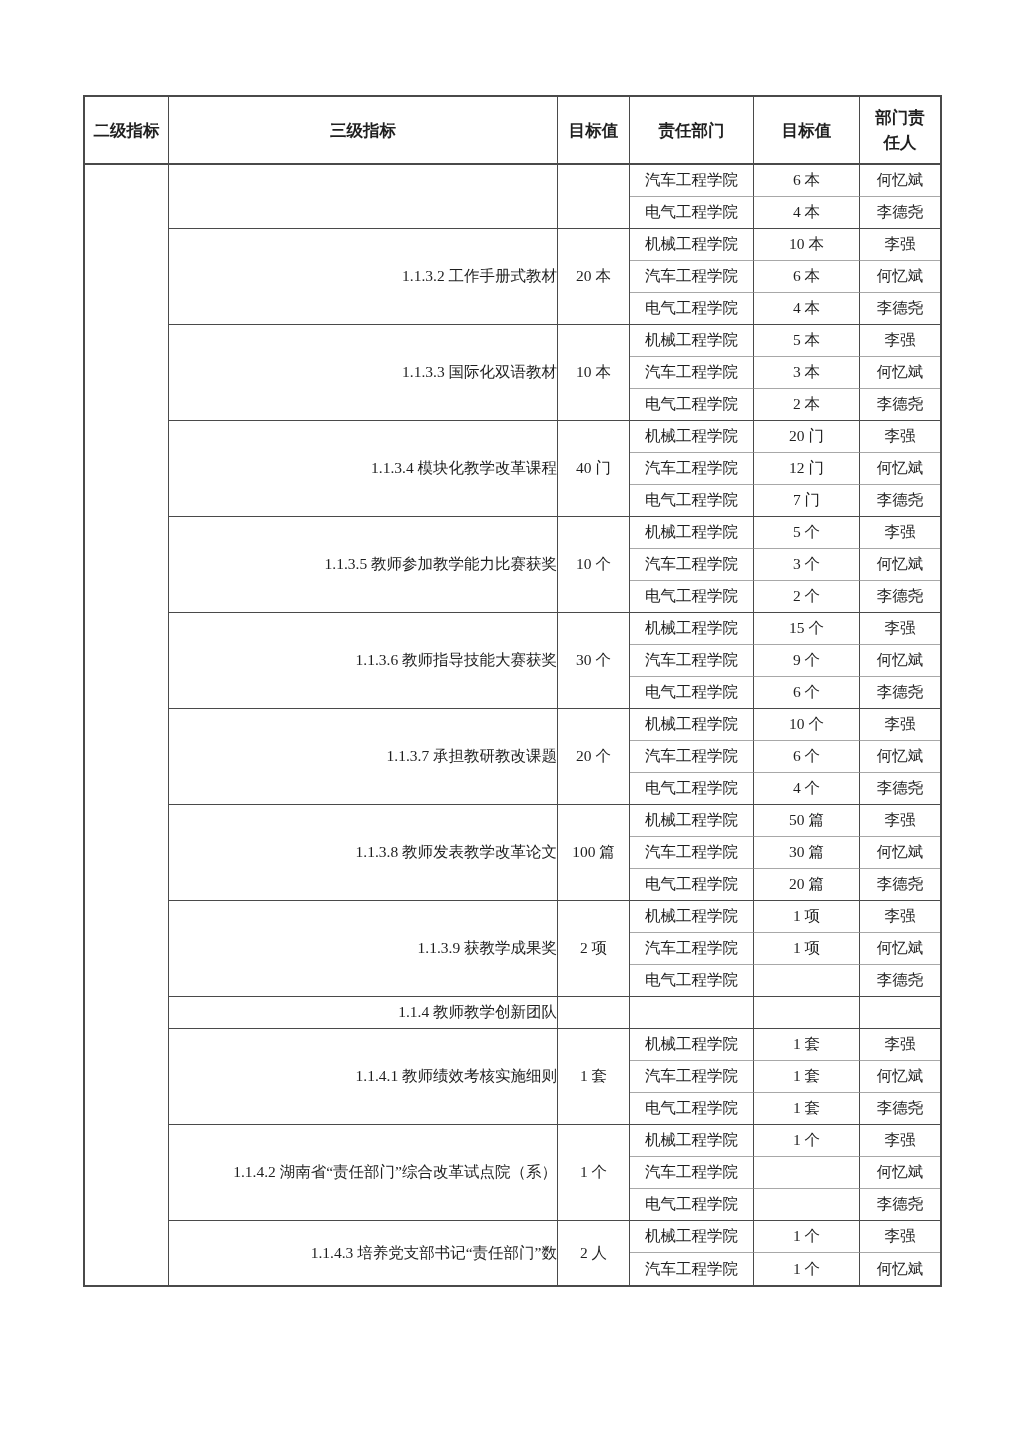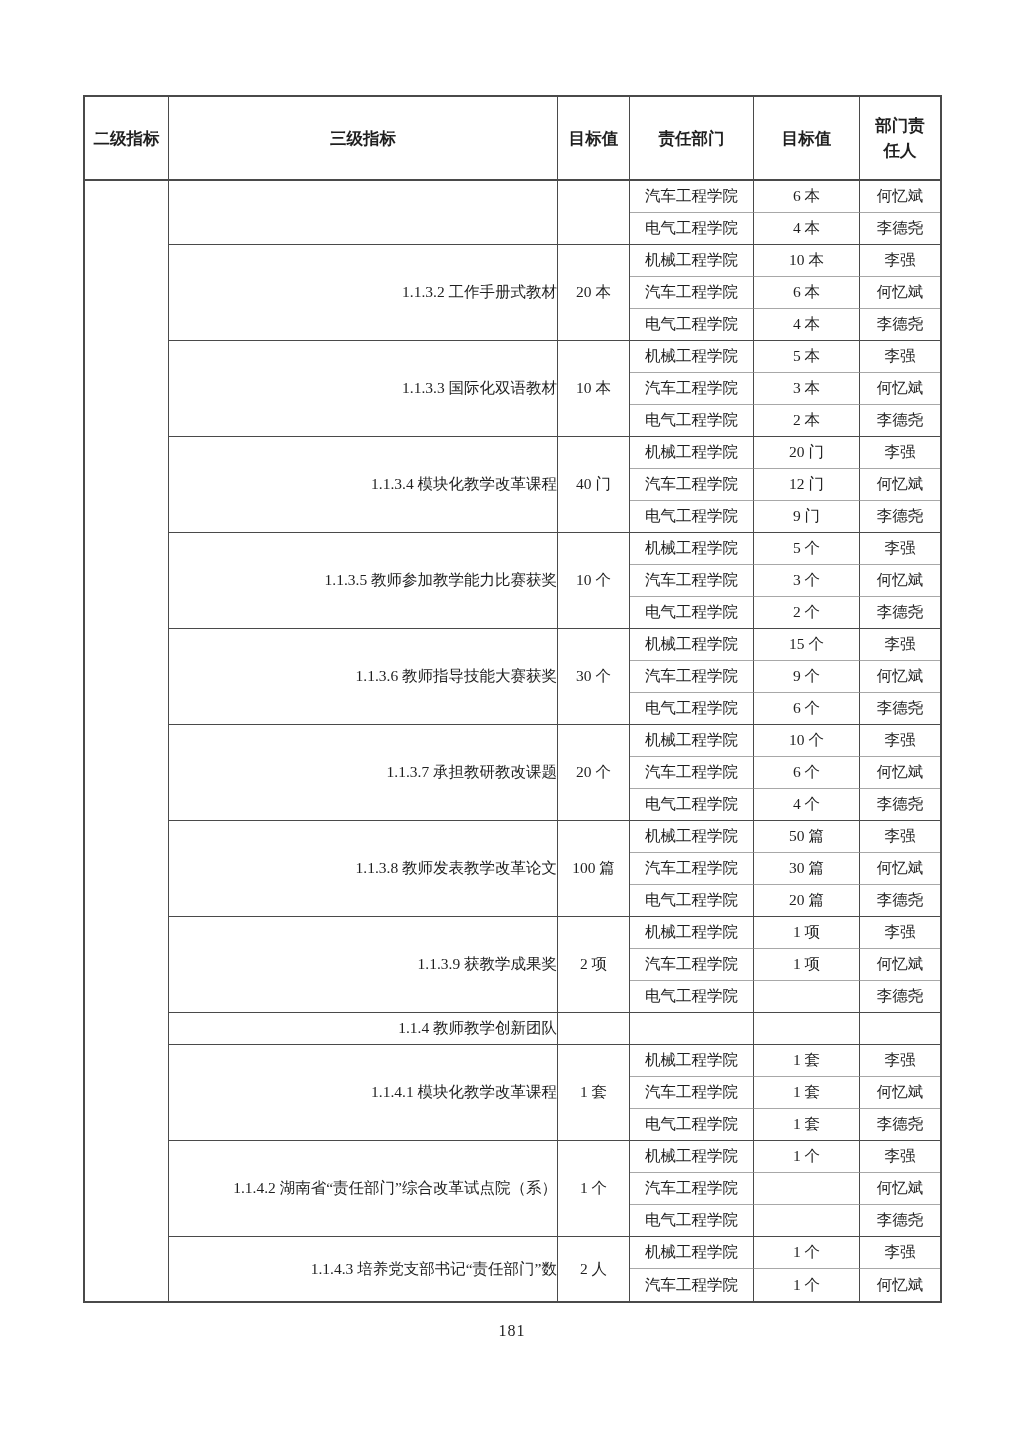--- a/index.html
+++ b/index.html
@@ -33,21 +33,21 @@
     height: 55px;
     font-size: 16.5px;
     font-weight: bold;
     text-align: center;
     vertical-align: middle;
     line-height: 25px;
     border-right: 1px solid var(--bd);
     border-bottom: 2px solid var(--bd);
     background: var(--bg);
   }
-  thead th.last { border-right: none; padding: 16px 13px; }
+  thead th.last { border-right: none; padding: 8px 13px; }
   tbody td {
     height: 32px;
     font-size: 15.5px;
     text-align: center;
     vertical-align: middle;
     border-right: 1px solid var(--bd);
     border-bottom: 1px solid var(--bdl);
     overflow: hidden;
     white-space: nowrap;
   }
@@ -155,21 +155,21 @@
           <td class="col-dtarget">20 门</td>
           <td class="col-person">李强</td>
         </tr>
         <tr>
           <td class="col-dept">汽车工程学院</td>
           <td class="col-dtarget">12 门</td>
           <td class="col-person">何忆斌</td>
         </tr>
         <tr class="group-end">
           <td class="col-dept">电气工程学院</td>
-          <td class="col-dtarget">9 门</td>
+          <td class="col-dtarget">7 门</td>
           <td class="col-person">李德尧</td>
         </tr>
         <tr>
           <td rowspan="3" class="col-label">1.1.3.5 教师参加教学能力比赛获奖</td>
           <td rowspan="3" class="col-target">10 个</td>
           <td class="col-dept">机械工程学院</td>
           <td class="col-dtarget">5 个</td>
           <td class="col-person">李强</td>
         </tr>
         <tr>
@@ -251,21 +251,21 @@
           <td class="col-person">李德尧</td>
         </tr>
         <tr class="group-end">
           <td rowspan="1" class="col-label section">1.1.4 教师教学创新团队</td>
           <td rowspan="1" class="col-target"></td>
           <td class="col-dept"></td>
           <td class="col-dtarget"></td>
           <td class="col-person"></td>
         </tr>
         <tr>
-          <td rowspan="3" class="col-label">1.1.4.1  模块化教学改革课程</td>
+          <td rowspan="3" class="col-label">1.1.4.1  教师绩效考核实施细则</td>
           <td rowspan="3" class="col-target">1 套</td>
           <td class="col-dept">机械工程学院</td>
           <td class="col-dtarget">1 套</td>
           <td class="col-person">李强</td>
         </tr>
         <tr>
           <td class="col-dept">汽车工程学院</td>
           <td class="col-dtarget">1 套</td>
           <td class="col-person">何忆斌</td>
         </tr>
@@ -299,15 +299,14 @@
           <td class="col-person">李强</td>
         </tr>
         <tr class="group-end">
           <td class="col-dept">汽车工程学院</td>
           <td class="col-dtarget">1 个</td>
           <td class="col-person">何忆斌</td>
         </tr>
       </tbody>
   </table>
 
-  <div class="page-number">181</div>
 
 </div>
 
 </body></html>

